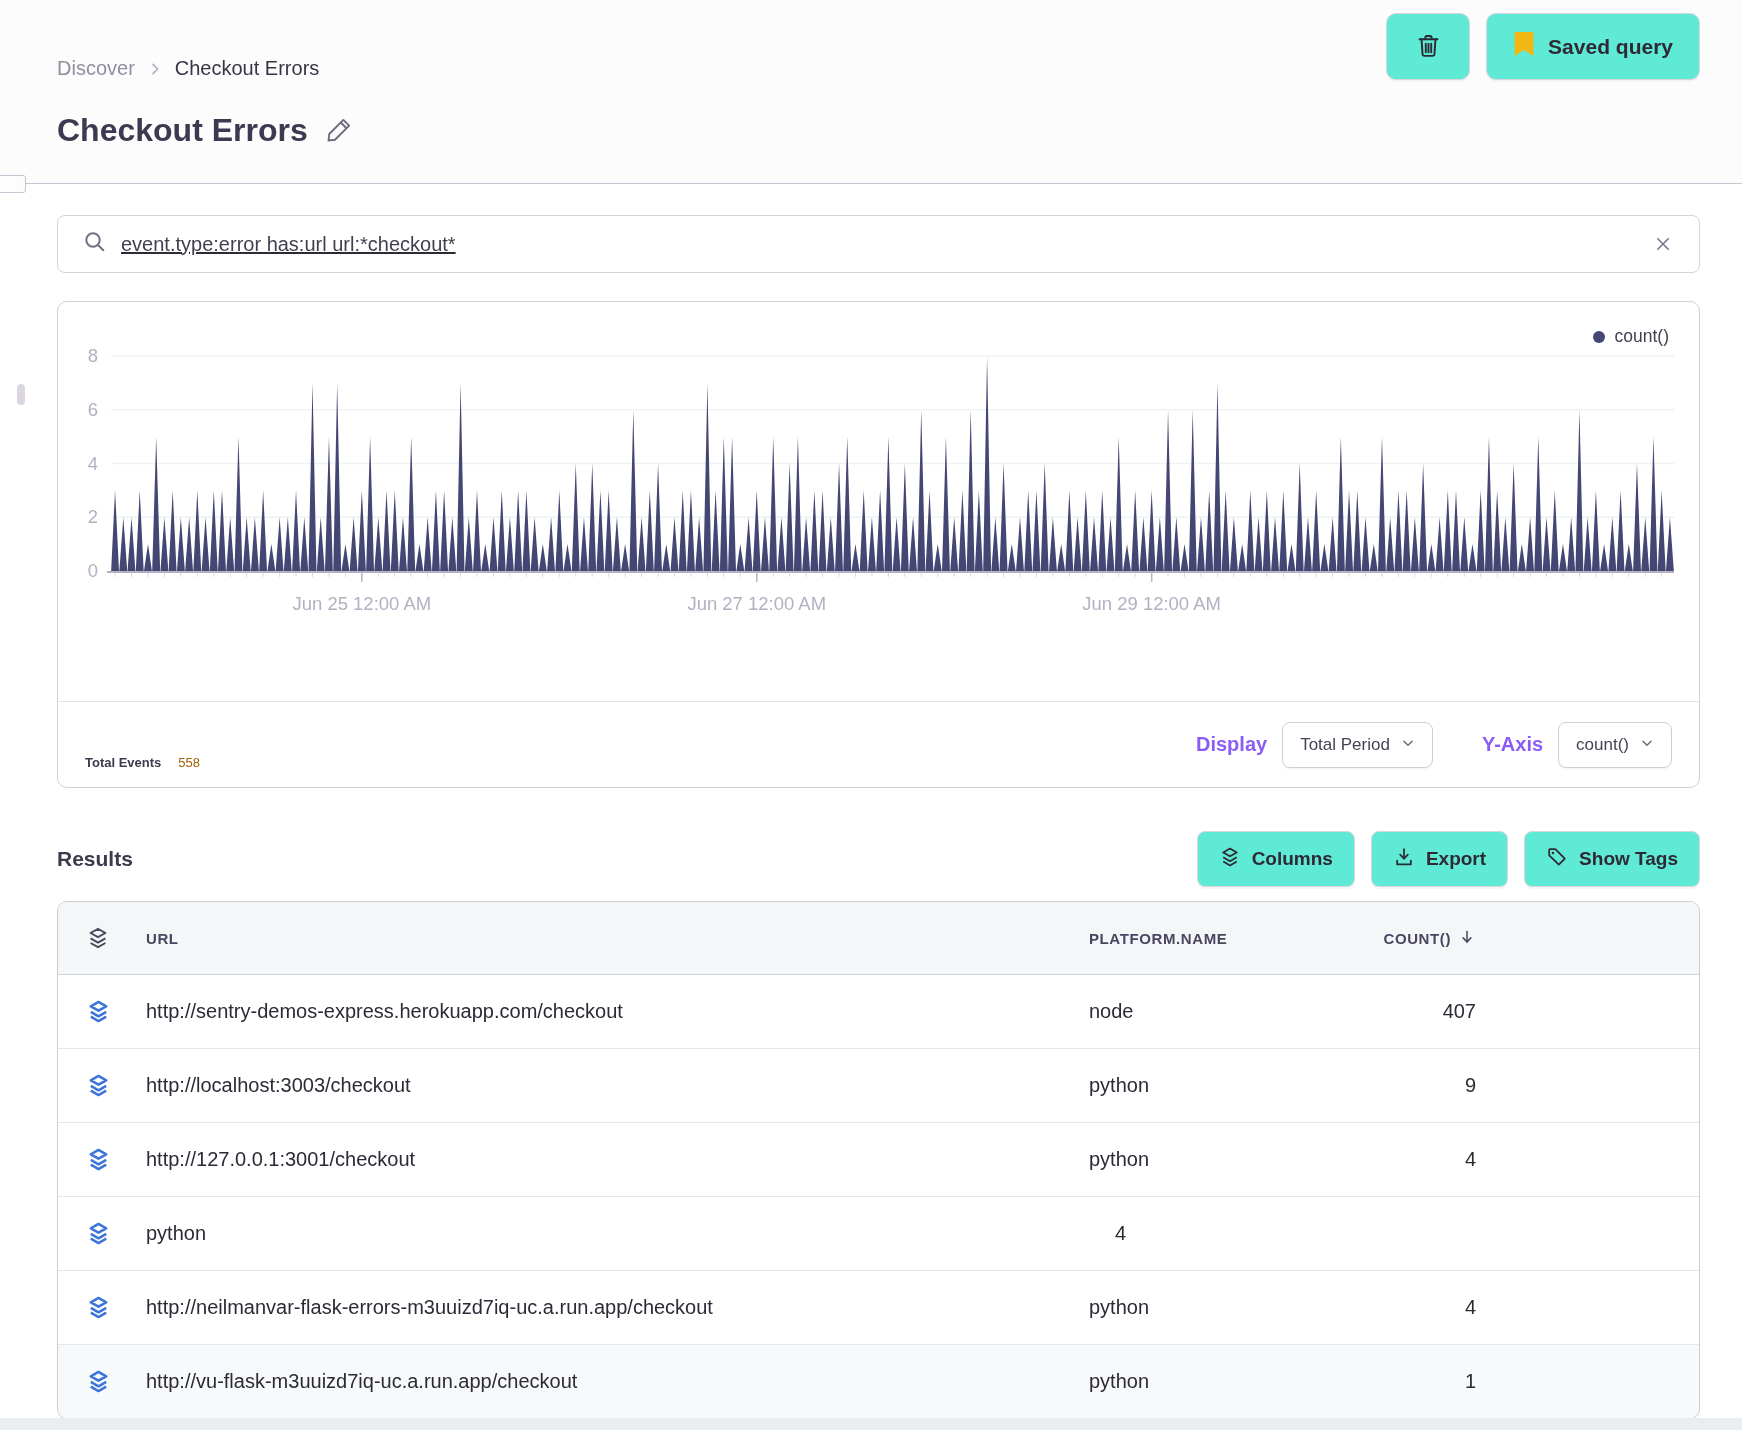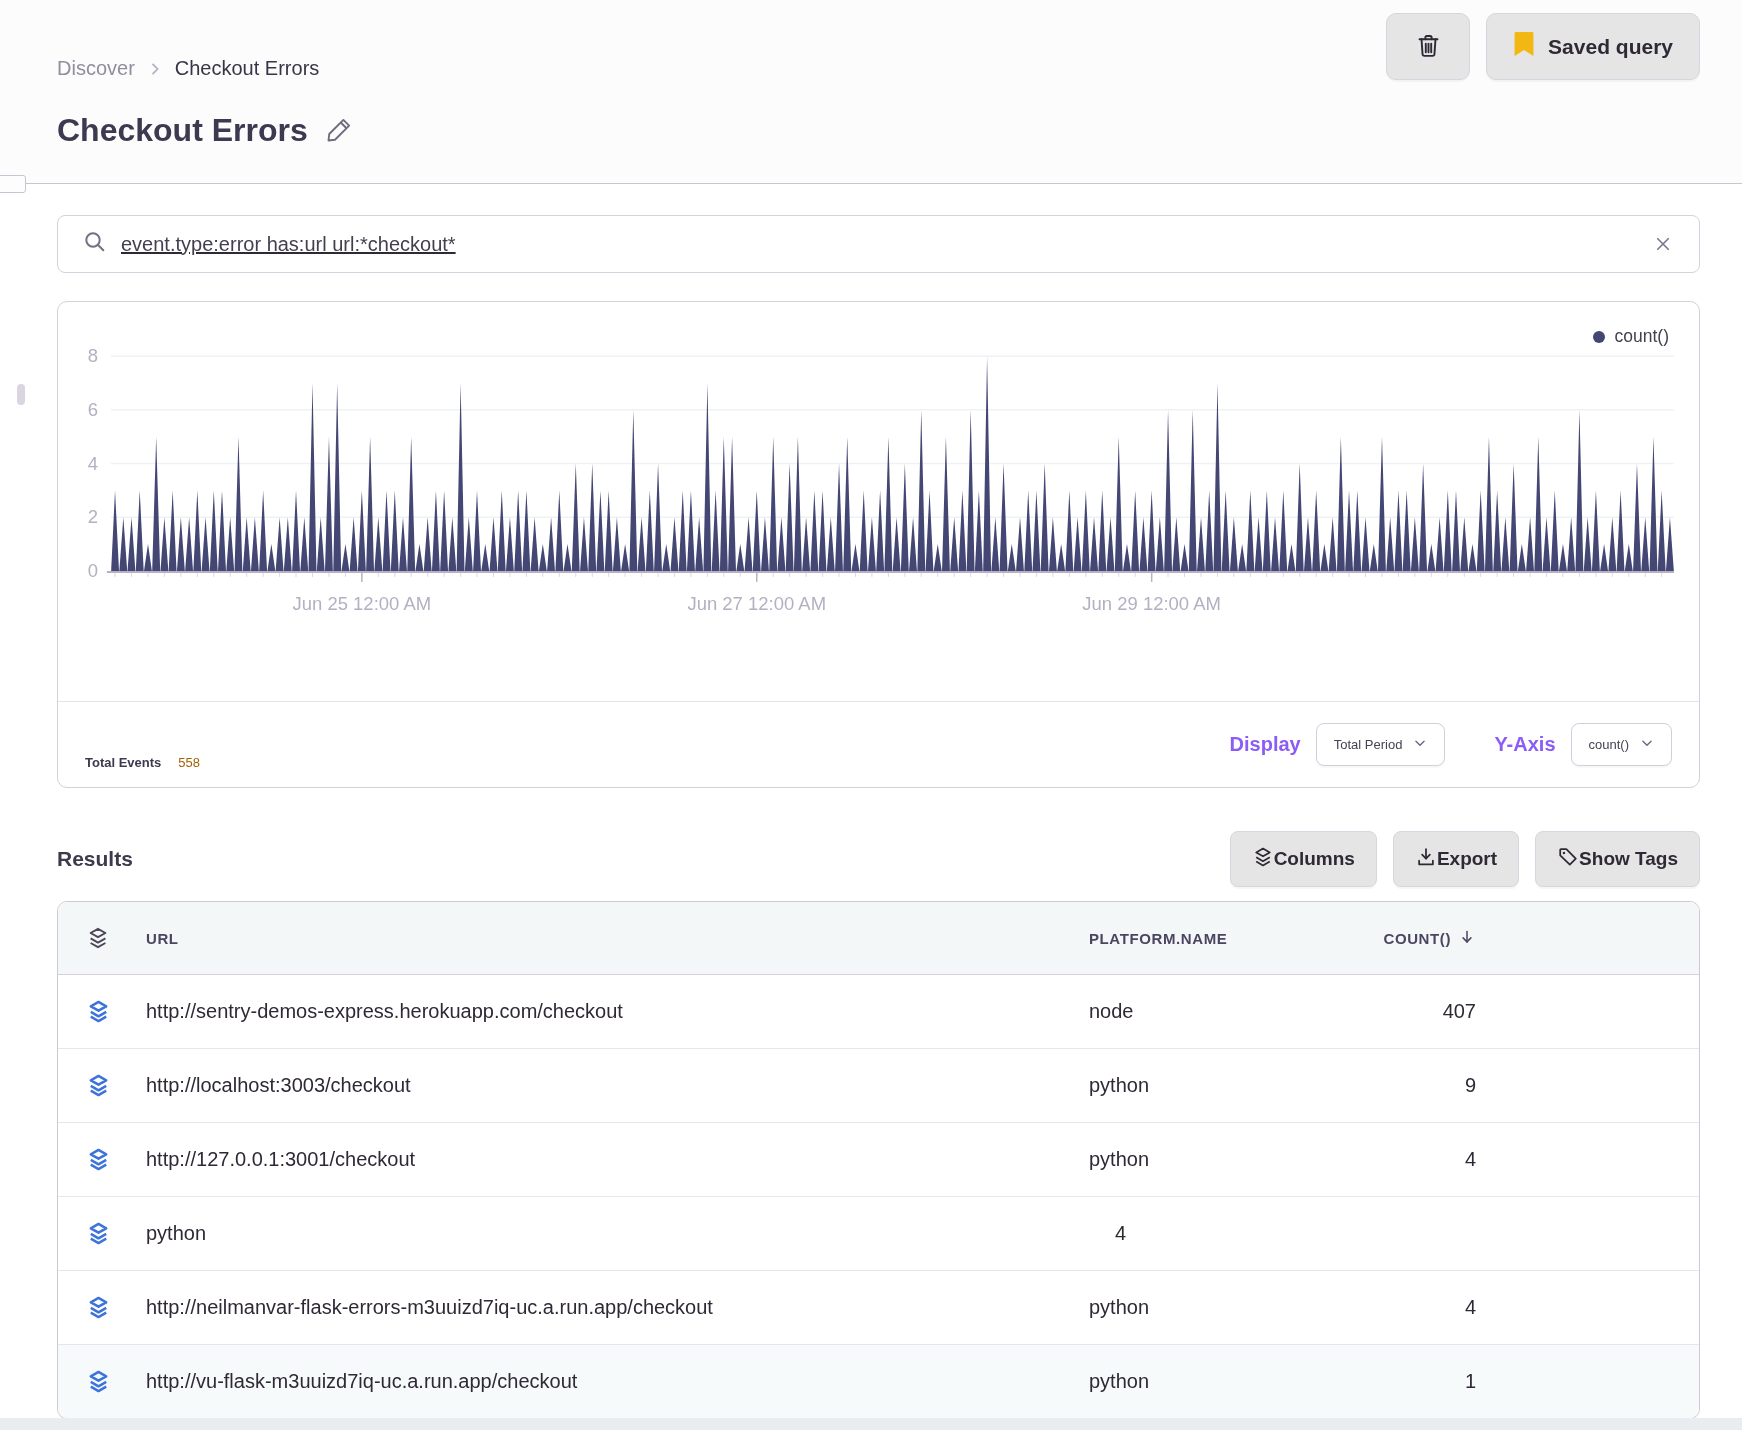--- a/index.html
+++ b/index.html
@@ -11,21 +11,21 @@
   }
   .topzone{background:#fbfcfb;padding-bottom:31px;}
   .topbar{display:flex;justify-content:space-between;align-items:flex-end;
     padding:13px 42px 0 57px;height:67px;}
   .breadcrumb{display:flex;align-items:center;gap:12px;font-size:20px;}
   .crumb-link{color:#938da0;cursor:pointer;}
   .crumb-current{color:#3a3546;}
   .crumb-sep{display:flex;align-items:center;}
   .actions{display:flex;gap:16px;}
   .btn{display:flex;align-items:center;justify-content:center;gap:13px;
-    background:#e5e5e5;border:1px solid #d9d4df;border-radius:10px;
+    background:#5eead4;border:1px solid #d9d4df;border-radius:10px;
     box-shadow:0 2px 0 rgba(43,34,51,0.04);cursor:pointer;
     font-weight:bold;color:#2f2936;}
   .btn-icon-only{width:84px;height:67px;}
   .btn-saved{height:67px;padding:0 26px;font-size:21px;}
   .title-row{margin:28px 57px 0;display:flex;align-items:center;gap:16px;height:44px;}
   .page-title{font-size:32px;font-weight:600;color:#3e3951;margin:0;line-height:44px;}
   .edit-icon{cursor:pointer;display:flex;align-items:center;}
   .page-divider{height:1px;background:#c9c4d1;position:relative;}
   .divider-handle{position:absolute;left:-6px;top:-8px;width:30px;height:16px;
     background:#fdfdfe;border:1px solid #c9c4d1;border-radius:3px;cursor:pointer;}
@@ -47,28 +47,28 @@
   .legend-dot{width:12px;height:12px;border-radius:50%;}
   #chart-svg-holder{position:absolute;inset:0;}
   .chart-footer{height:85px;border-top:1px solid #e6e2ea;display:flex;
     justify-content:space-between;align-items:center;padding:0 27px;}
   .total-events{display:flex;align-items:baseline;gap:17px;font-size:13px;}
   .total-events .lbl{font-weight:bold;color:#3e3a4e;}
   .total-events .val{color:#a16207;margin-top:36px;}
   .footer-controls{display:flex;align-items:center;gap:15px;font-size:20px;}
   .ctrl-label{font-weight:bold;color:#8b5cf6;}
   .dropdown{display:flex;align-items:center;gap:11px;background:#fff;
-    border:1px solid #d3cdd9;border-radius:8px;padding:12px 17px;font-size:13px;
+    border:1px solid #d3cdd9;border-radius:8px;padding:12px 17px;font-size:17px;
     color:#474254;cursor:pointer;box-shadow:0 2px 0 rgba(43,34,51,0.03);}
   .gap-wide{width:19px;}
   
   .results-row{margin-top:43px;display:flex;justify-content:space-between;align-items:center;height:56px;}
   .results-heading{font-size:21px;font-weight:bold;color:#3e3a4e;margin:0;}
   .results-buttons{display:flex;gap:16px;}
-  .btn-small{height:56px;padding:0 21px;border-radius:8px;font-size:19px;gap:0;}
+  .btn-small{height:56px;padding:0 21px;border-radius:8px;font-size:19px;gap:11px;}
   
   .table{margin-top:14px;border:1px solid #cfc9d6;border-radius:10px;overflow:hidden;
     background:#fff;box-shadow:0 2px 0 rgba(43,34,51,0.02);}
   .thead{display:grid;grid-template-columns:88px 943px 260px 1fr;align-items:center;
     height:72px;background:#f4f7f7;border-bottom:1px solid #d6d1dc;
     font-size:15px;font-weight:bold;letter-spacing:0.6px;color:#4a4560;}
   .trow{display:grid;grid-template-columns:88px 943px 260px 1fr;align-items:center;
     height:73px;border-top:1px solid #e8e5ee;font-size:20px;color:#2f2936;background:#fff;}
   .trow:first-child{border-top:none;}
   .trow.last{background:#f6fafb;}

